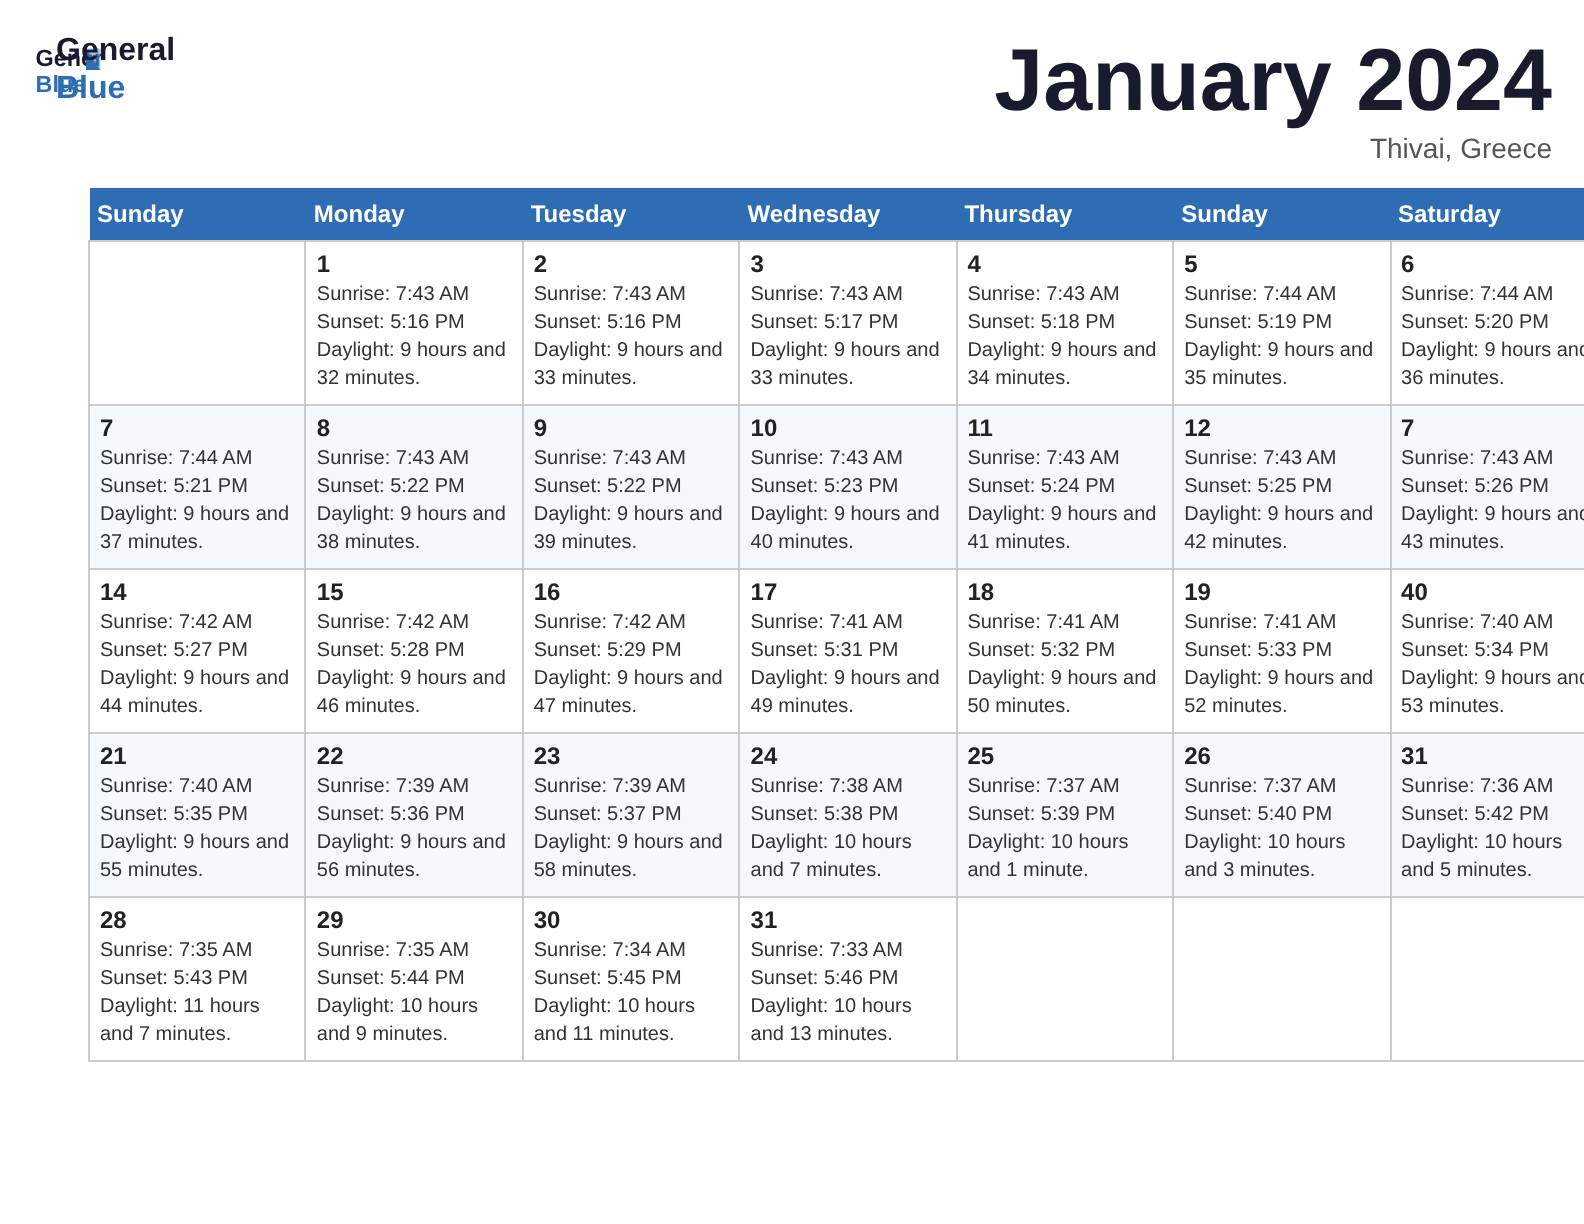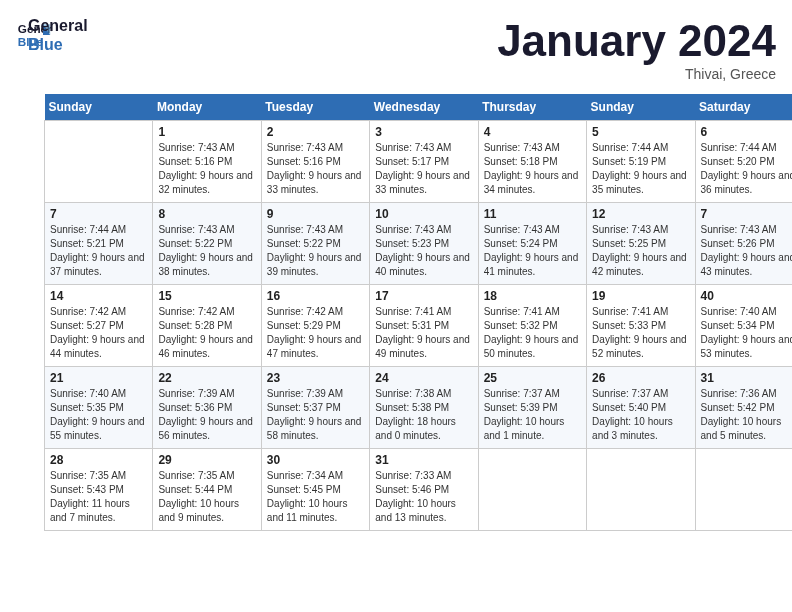--- a/index.html
+++ b/index.html
@@ -303,21 +303,21 @@
           <span>Sunrise: 7:39 AM</span><br>
           <span>Sunset: 5:37 PM</span><br>
           <span>Daylight: 9 hours and 58 minutes.</span>
         </div>
       </td>
         <td>
         <span class="day-num">24</span>
         <div class="day-info">
           <span>Sunrise: 7:38 AM</span><br>
           <span>Sunset: 5:38 PM</span><br>
-          <span>Daylight: 18 hours and 0 minutes.</span>
+          <span>Daylight: 10 hours and 7 minutes.</span>
         </div>
       </td>
         <td>
         <span class="day-num">25</span>
         <div class="day-info">
           <span>Sunrise: 7:37 AM</span><br>
           <span>Sunset: 5:39 PM</span><br>
           <span>Daylight: 10 hours and 1 minute.</span>
         </div>
       </td>

